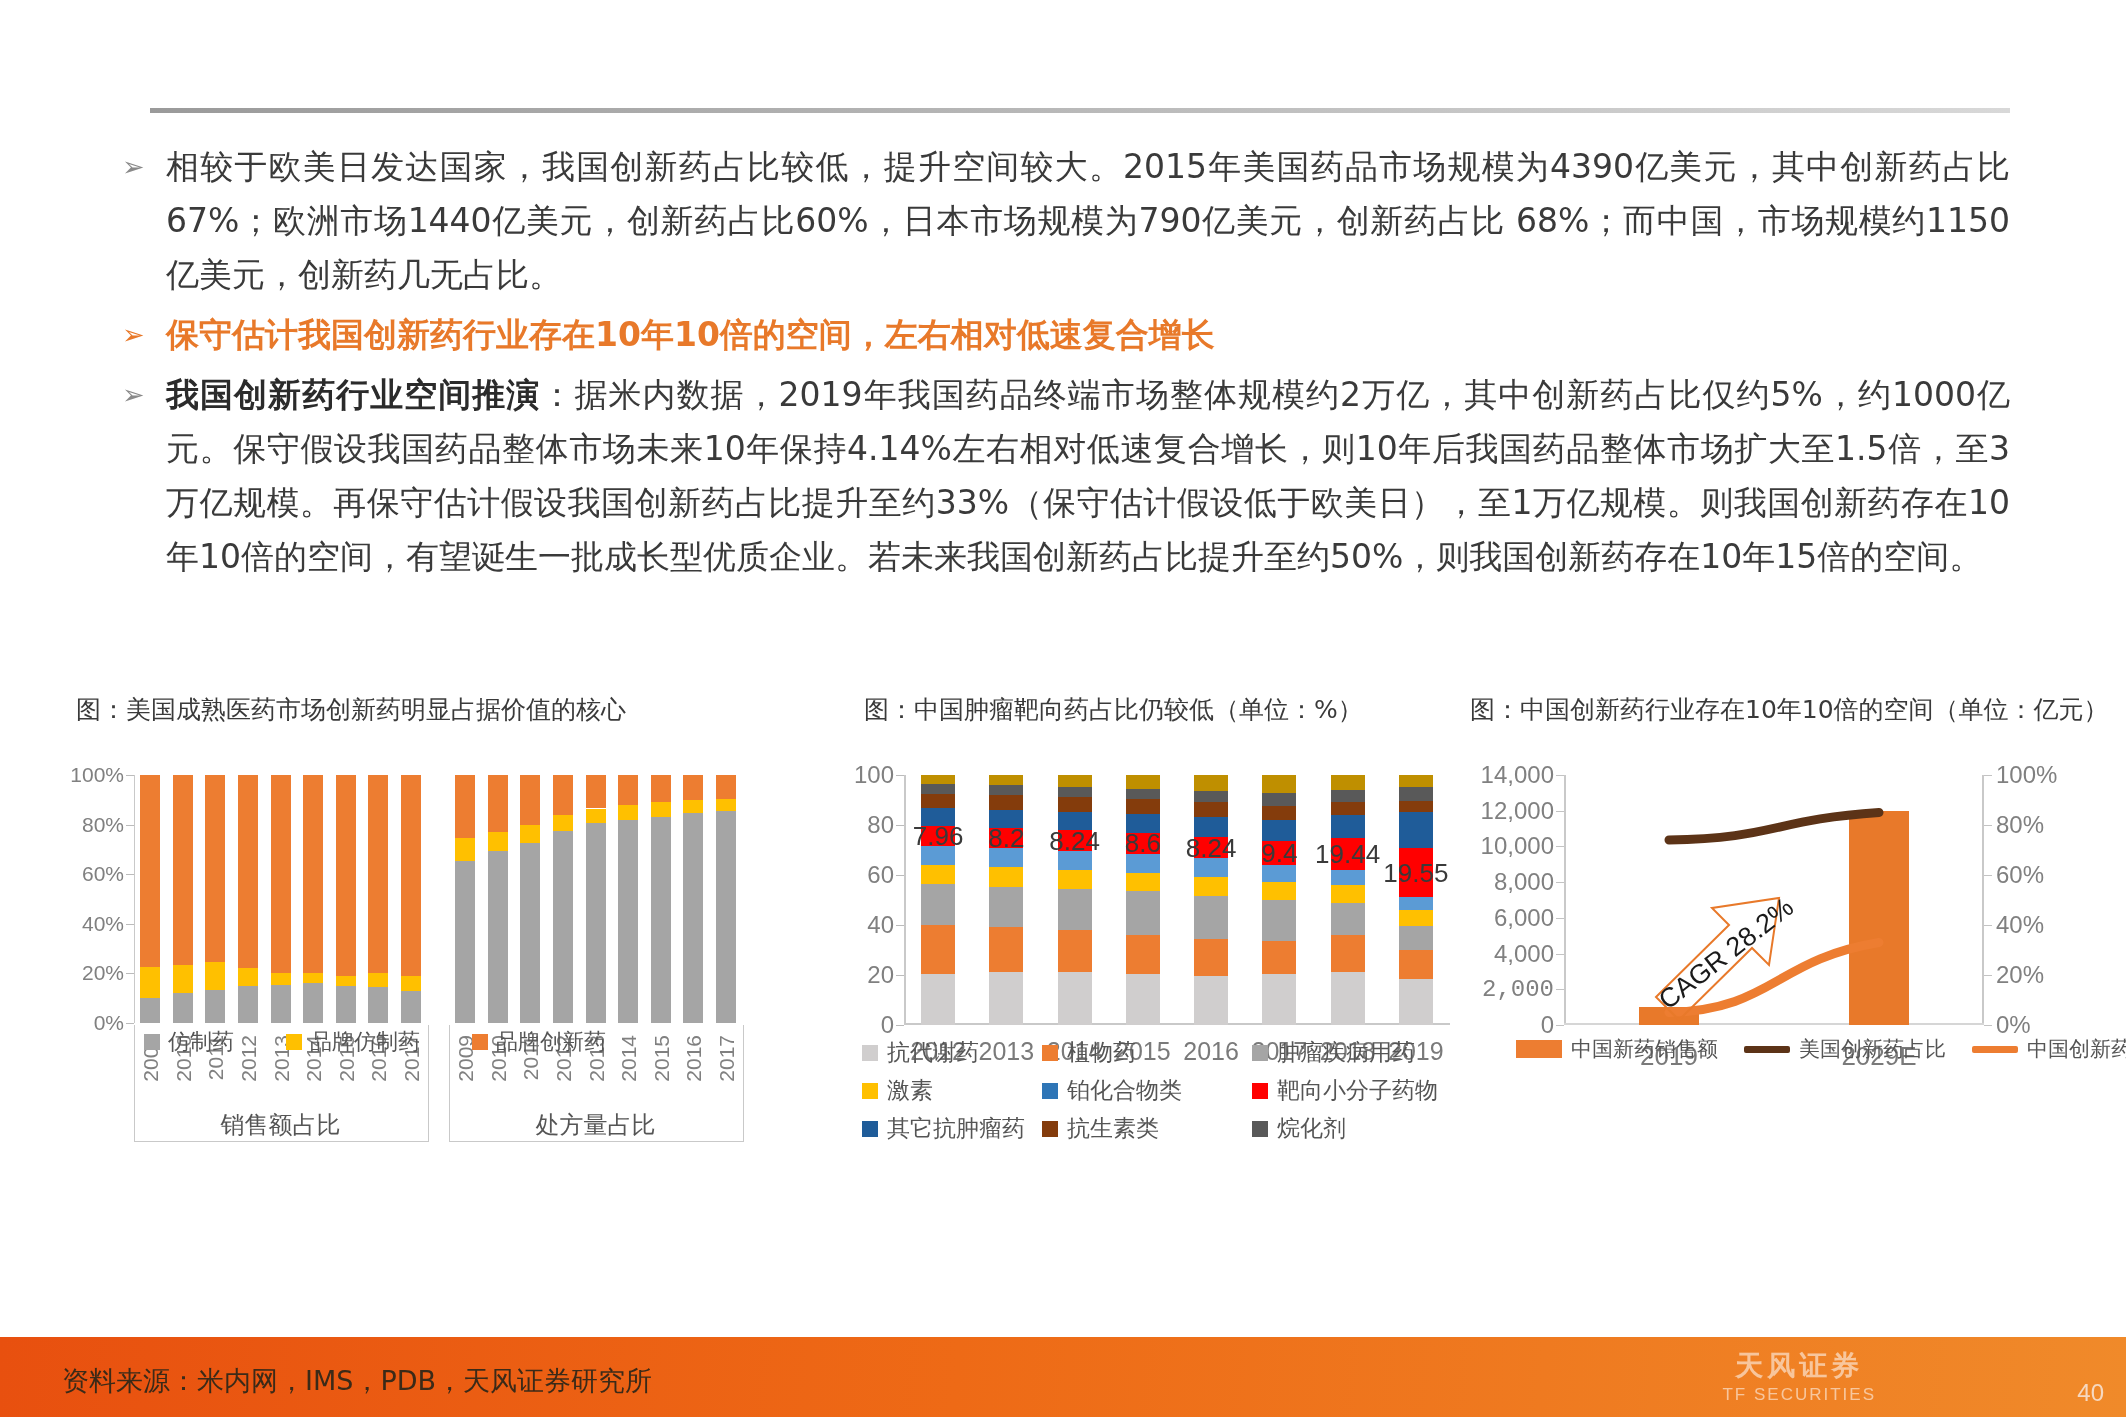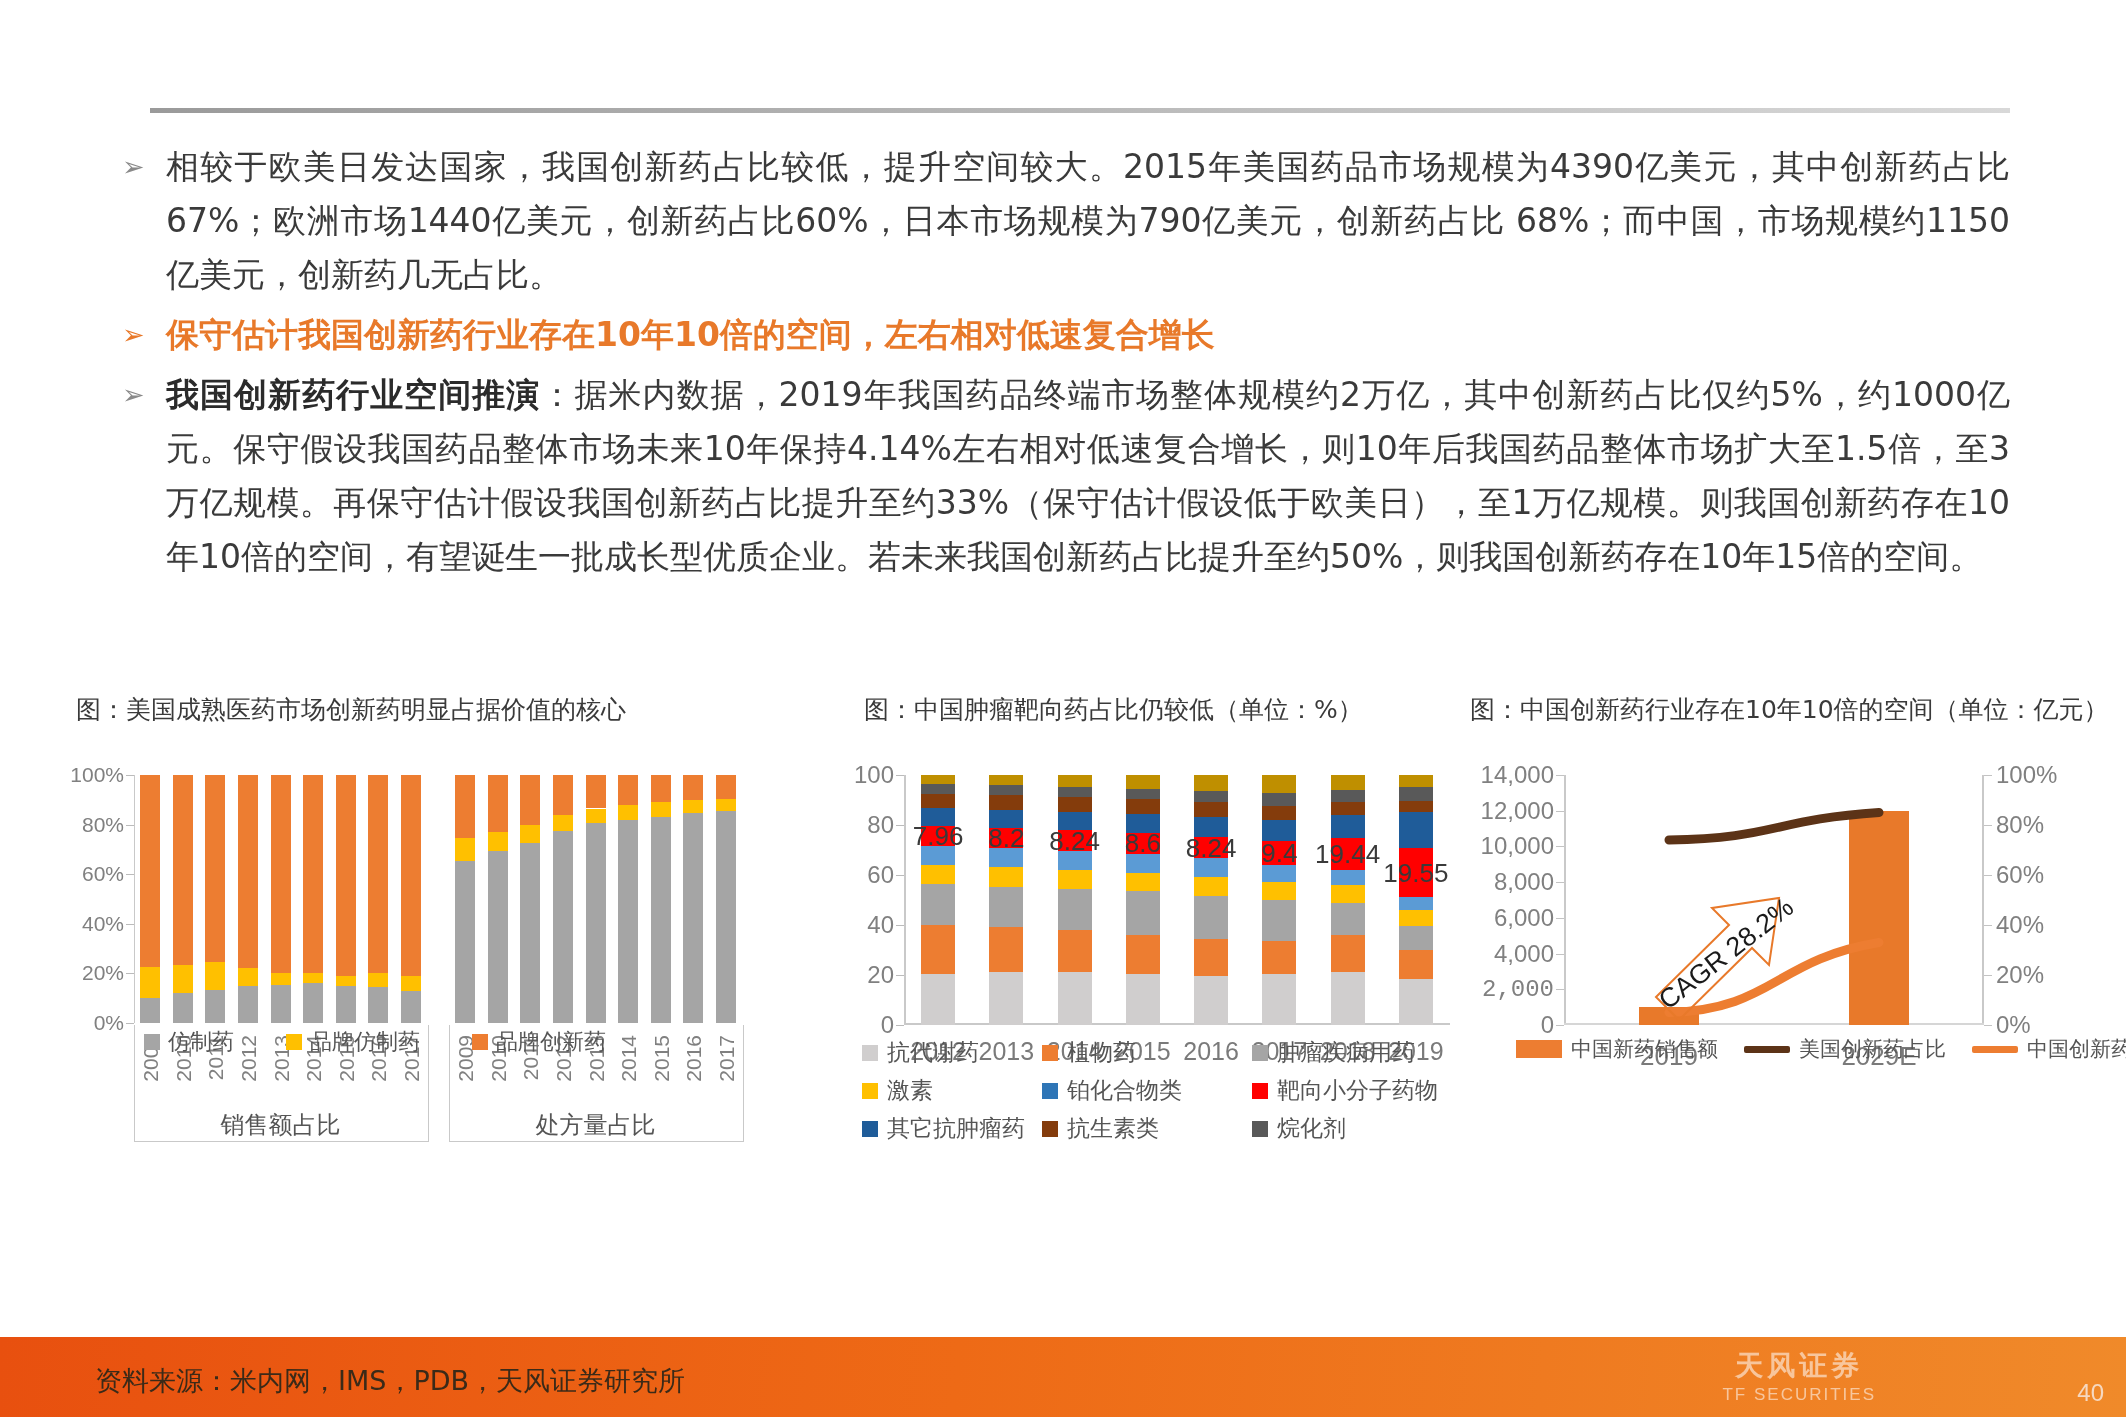--- a/index.html
+++ b/index.html
@@ -102,21 +102,21 @@
     transform-origin:left bottom;font-family:"Liberation Sans",sans-serif;
   }
 
   
   .footer{
     position:absolute;left:0;bottom:0;width:100%;height:80px;
     background:linear-gradient(95deg,#E8500F 0%,#EE6A16 45%,#F08A2A 100%);
   }
   .footer-src{
     position:absolute;left:62px;top:26px;font-size:27px;color:#3b2a18;
-    font-family:"DejaVu Sans",sans-serif;white-space:nowrap;margin-left:33px;
+    font-family:"DejaVu Sans",sans-serif;white-space:nowrap;
   }
   .pagenum{position:absolute;right:22px;bottom:10px;font-size:24px;color:#f6d8c0;}
   .watermark{
     position:absolute;right:34px;bottom:48px;
     font-size:56px;font-weight:bold;color:#ffffff;white-space:nowrap;
     font-family:"DejaVu Sans",sans-serif;
     text-shadow:0 2px 5px rgba(0,0,0,.35);
   }
   .logo-ghost{
     position:absolute;right:250px;bottom:12px;opacity:.55;

